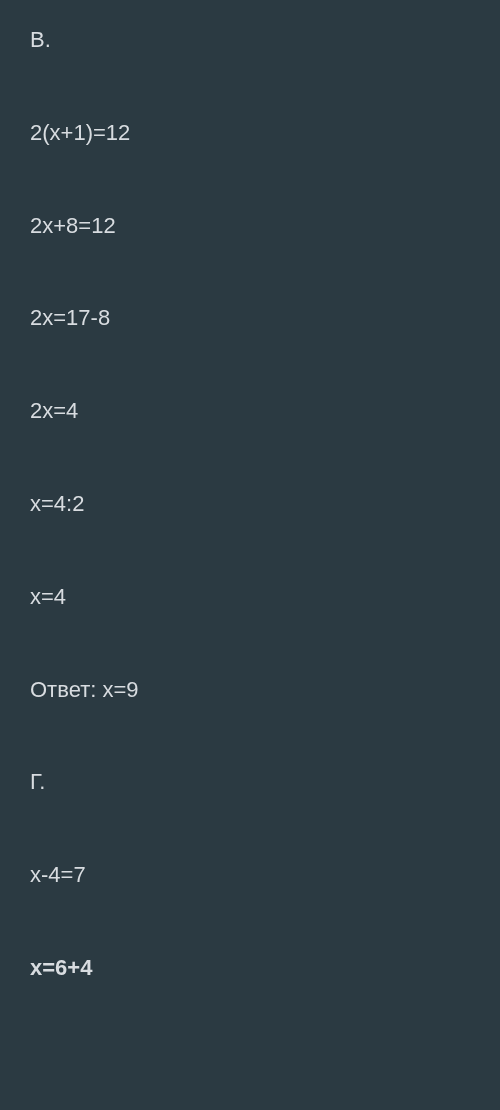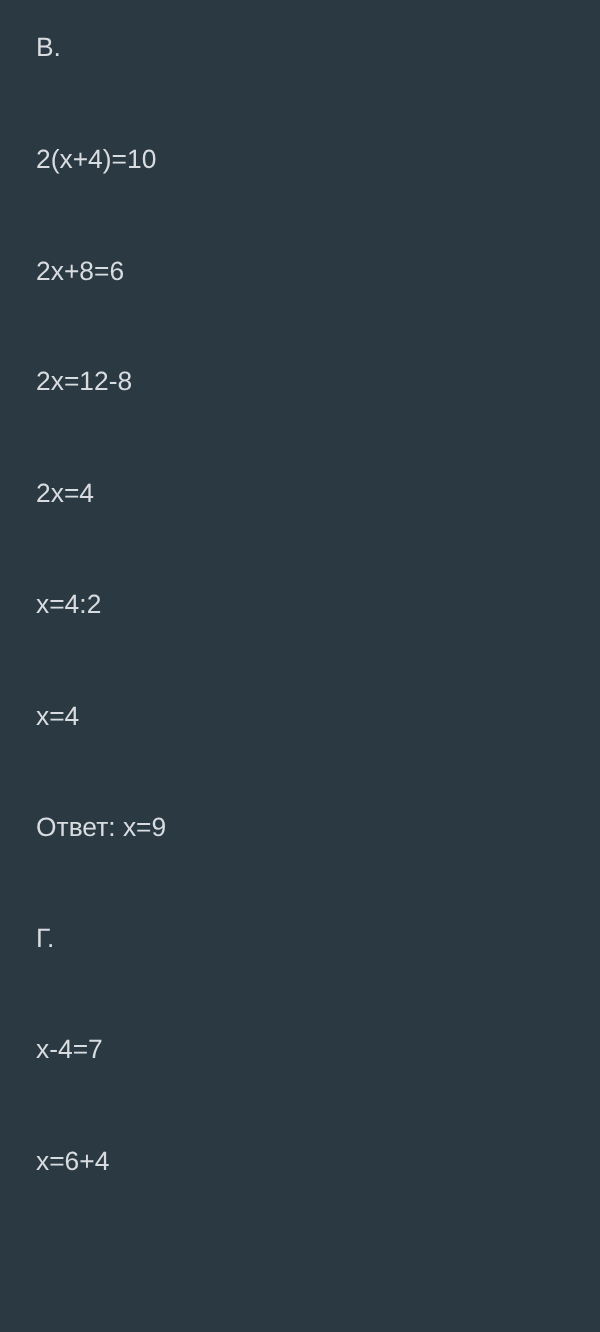--- a/index.html
+++ b/index.html
@@ -15,28 +15,29 @@
       color: #d8dce0;
       font-size: 22px;
       padding: 25px 30px;
       line-height: 1.4;
     }
     .line {
       margin-bottom: 62px;
     }
     .line:last-child {
       margin-bottom: 0;
+      font-weight: bold;
     }
   </style>
 </head>
 <body>
 
 <div class="line">В.</div>
-<div class="line">2(x+4)=10</div>
-<div class="line">2x+8=6</div>
-<div class="line">2x=12-8</div>
+<div class="line">2(x+1)=12</div>
+<div class="line">2x+8=12</div>
+<div class="line">2x=17-8</div>
 <div class="line">2x=4</div>
 <div class="line">x=4:2</div>
 <div class="line">x=4</div>
 <div class="line">Ответ: x=9</div>
 <div class="line">Г.</div>
 <div class="line">x-4=7</div>
 <div class="line">x=6+4</div>
 
 </body></html>

